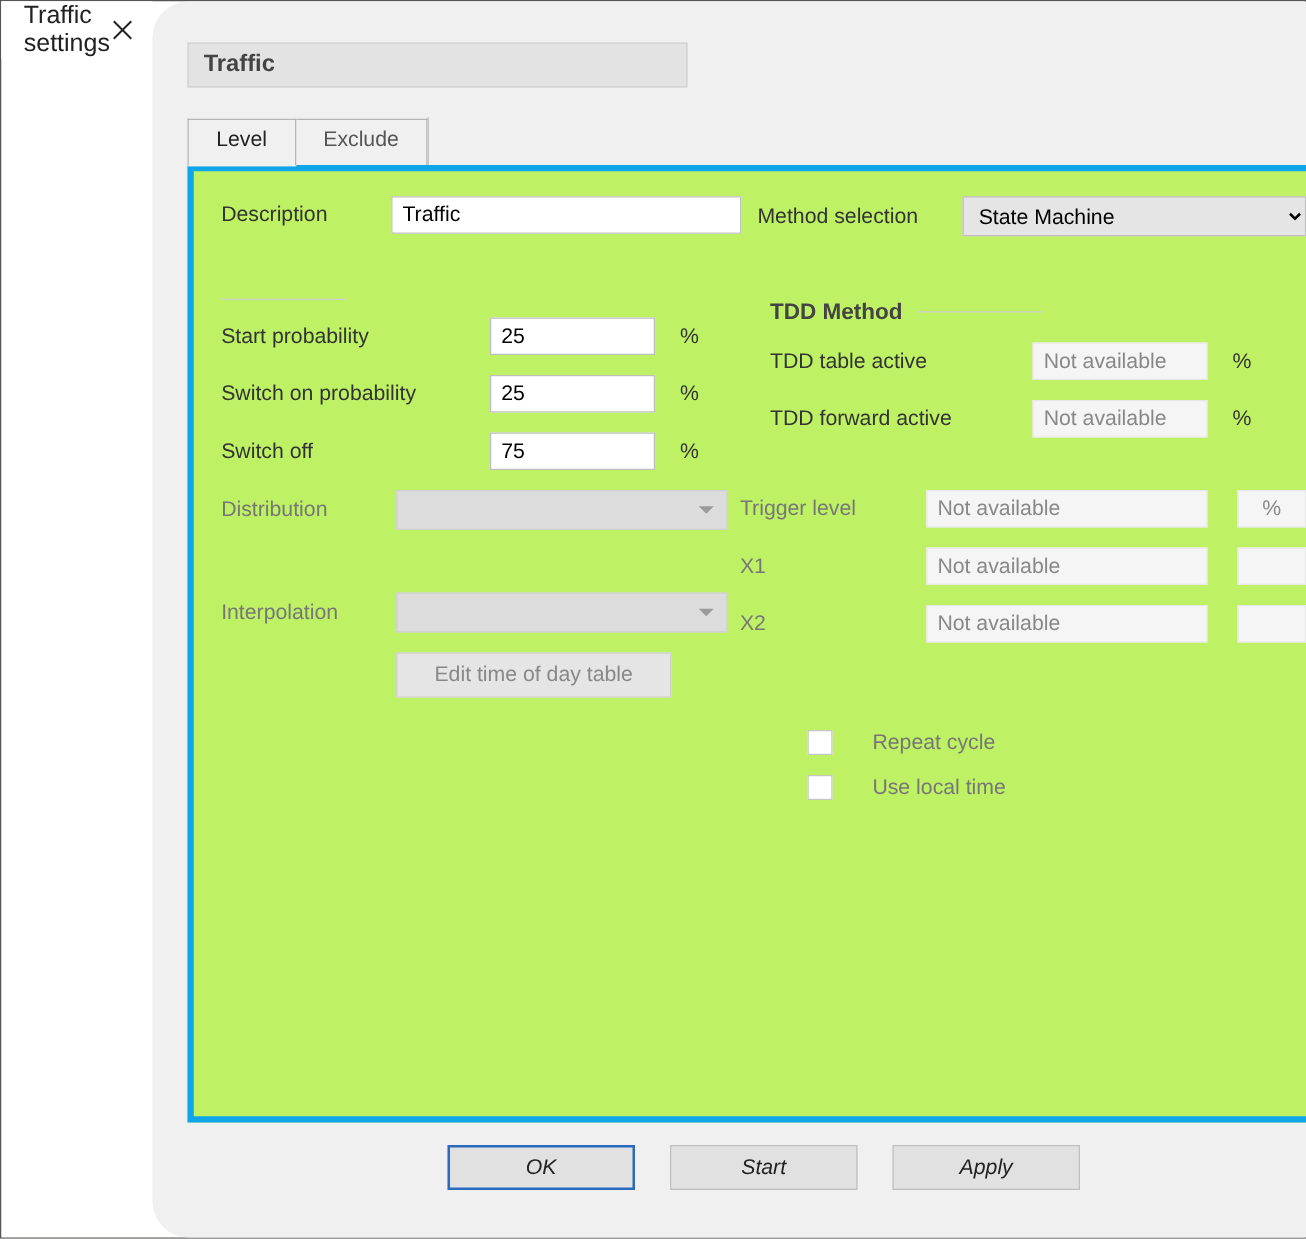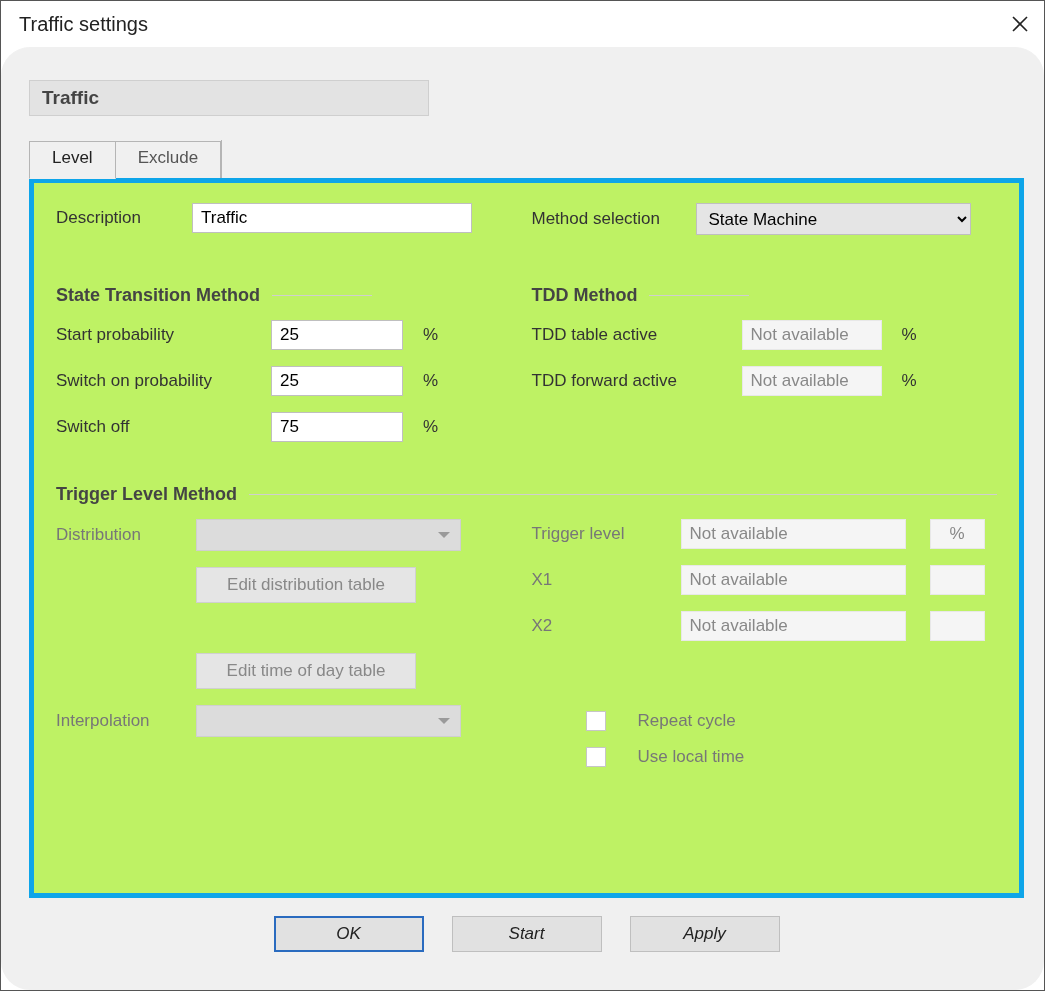--- a/index.html
+++ b/index.html
@@ -9,21 +9,20 @@
     font-size: 17px;
     background: #f0f0f0;
     color: #333;
   }
   .window {
     width: 1045px;
     height: 991px;
     background: #fff;
     border: 1px solid #555;
     display: flex;
-    flex-direction: column;
   }
   .titlebar {
     height: 46px;
     display: flex;
     align-items: center;
     justify-content: space-between;
     padding: 0 14px 0 18px;
     background: #fff;
     font-size: 20px;
     color: #222;
@@ -218,21 +217,20 @@
             <select class="combo" style="width:275px;">
               <option>State Machine</option>
             </select>
           </div>
         </div>
       </div>
 
       <div class="two-col">
         <div class="col">
           <div class="group-title">
-            <span>State Transition Method</span>
             <span class="line"></span>
           </div>
 
           <div class="field-row">
             <span class="label-col">Start probability</span>
             <span class="input-col"><input class="text" value="25" style=""></span>
             <span class="pct">%</span>
           </div>
           <div class="field-row">
             <span class="label-col">Switch on probability</span>
@@ -258,45 +256,37 @@
             <span class="pct">%</span>
           </div>
           <div class="field-row">
             <span class="label-col left" style="width:200px;">TDD forward active</span>
             <span class="ro-box" style="width:140px;">Not available</span>
             <span class="pct">%</span>
           </div>
         </div>
       </div>
 
-      <div class="group-title full">
-        <span>Trigger Level Method</span>
-        <span class="line"></span>
-      </div>
 
       <div class="two-col">
         <div class="col">
           <div class="field-row">
             <span class="label-col left lbl-dim" style="width:130px;">Distribution</span>
             <div class="combo-dis"></div>
           </div>
-          <div class="field-row">
-            <span class="label-col left" style="width:130px;"></span>
-            <button class="btn disabled" style="min-width:220px;">Edit distribution table</button>
-          </div>
 
           <div style="height:34px;"></div>
 
+          <div class="field-row">
+            <span class="label-col left lbl-dim" style="width:130px;">Interpolation</span>
+            <div class="combo-dis"></div>
+          </div>
           <div class="field-row">
             <span class="label-col left" style="width:130px;"></span>
             <button class="btn disabled" style="min-width:220px;">Edit time of day table</button>
-          </div>
-          <div class="field-row">
-            <span class="label-col left lbl-dim" style="width:130px;">Interpolation</span>
-            <div class="combo-dis"></div>
           </div>
         </div>
 
         <div class="col">
           <div class="trig-row">
             <span class="label-col lbl-dim">Trigger level</span>
             <span class="ro-box val">Not available</span>
             <span class="ro-box u" style="justify-content:center;">%</span>
           </div>
           <div class="trig-row">

